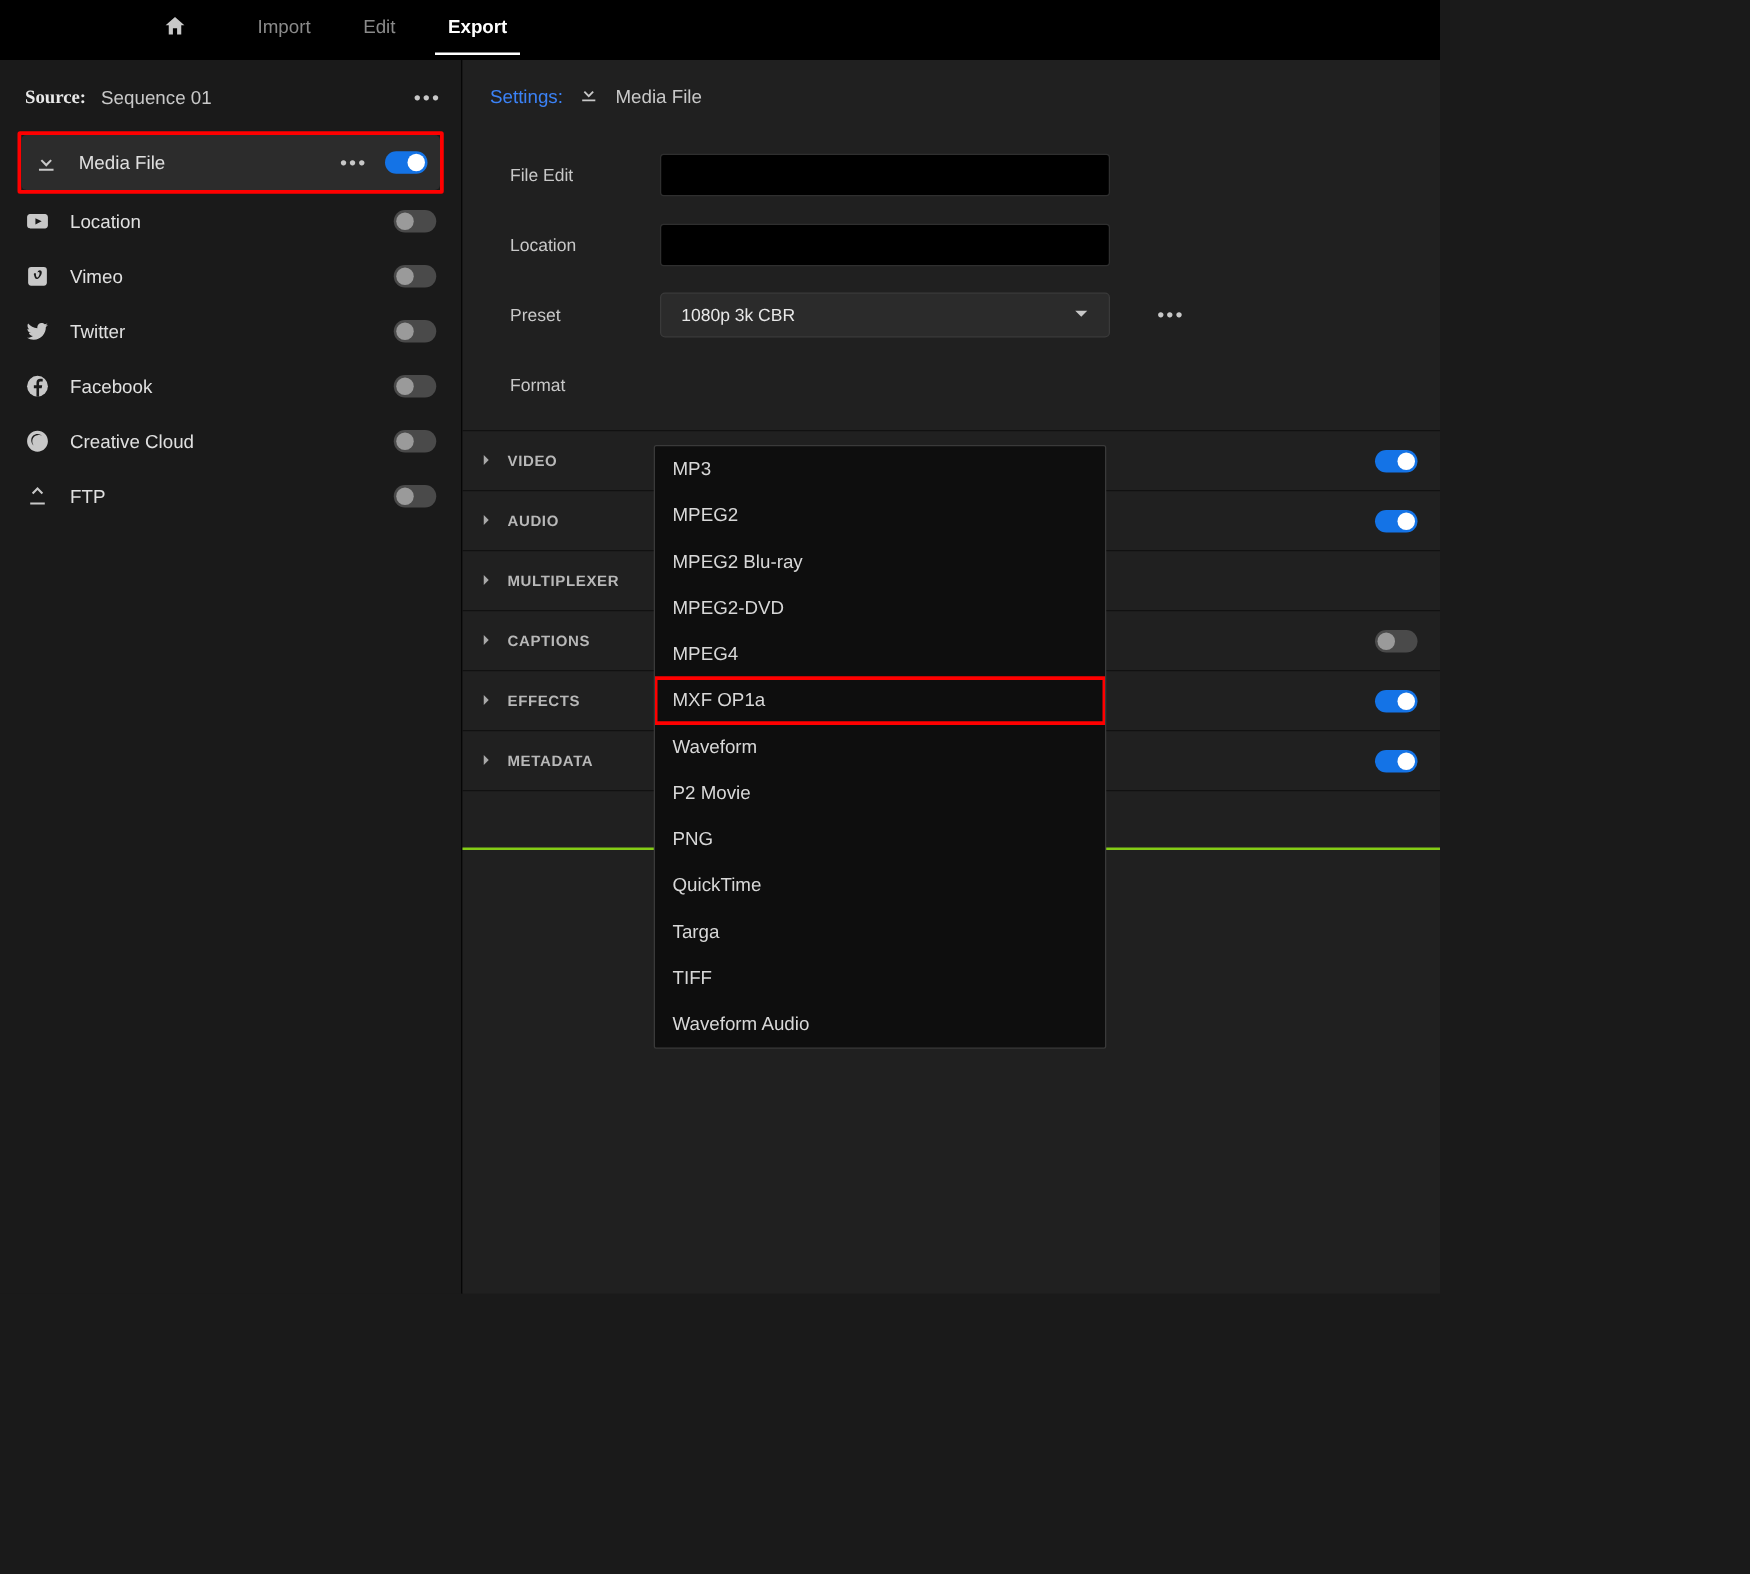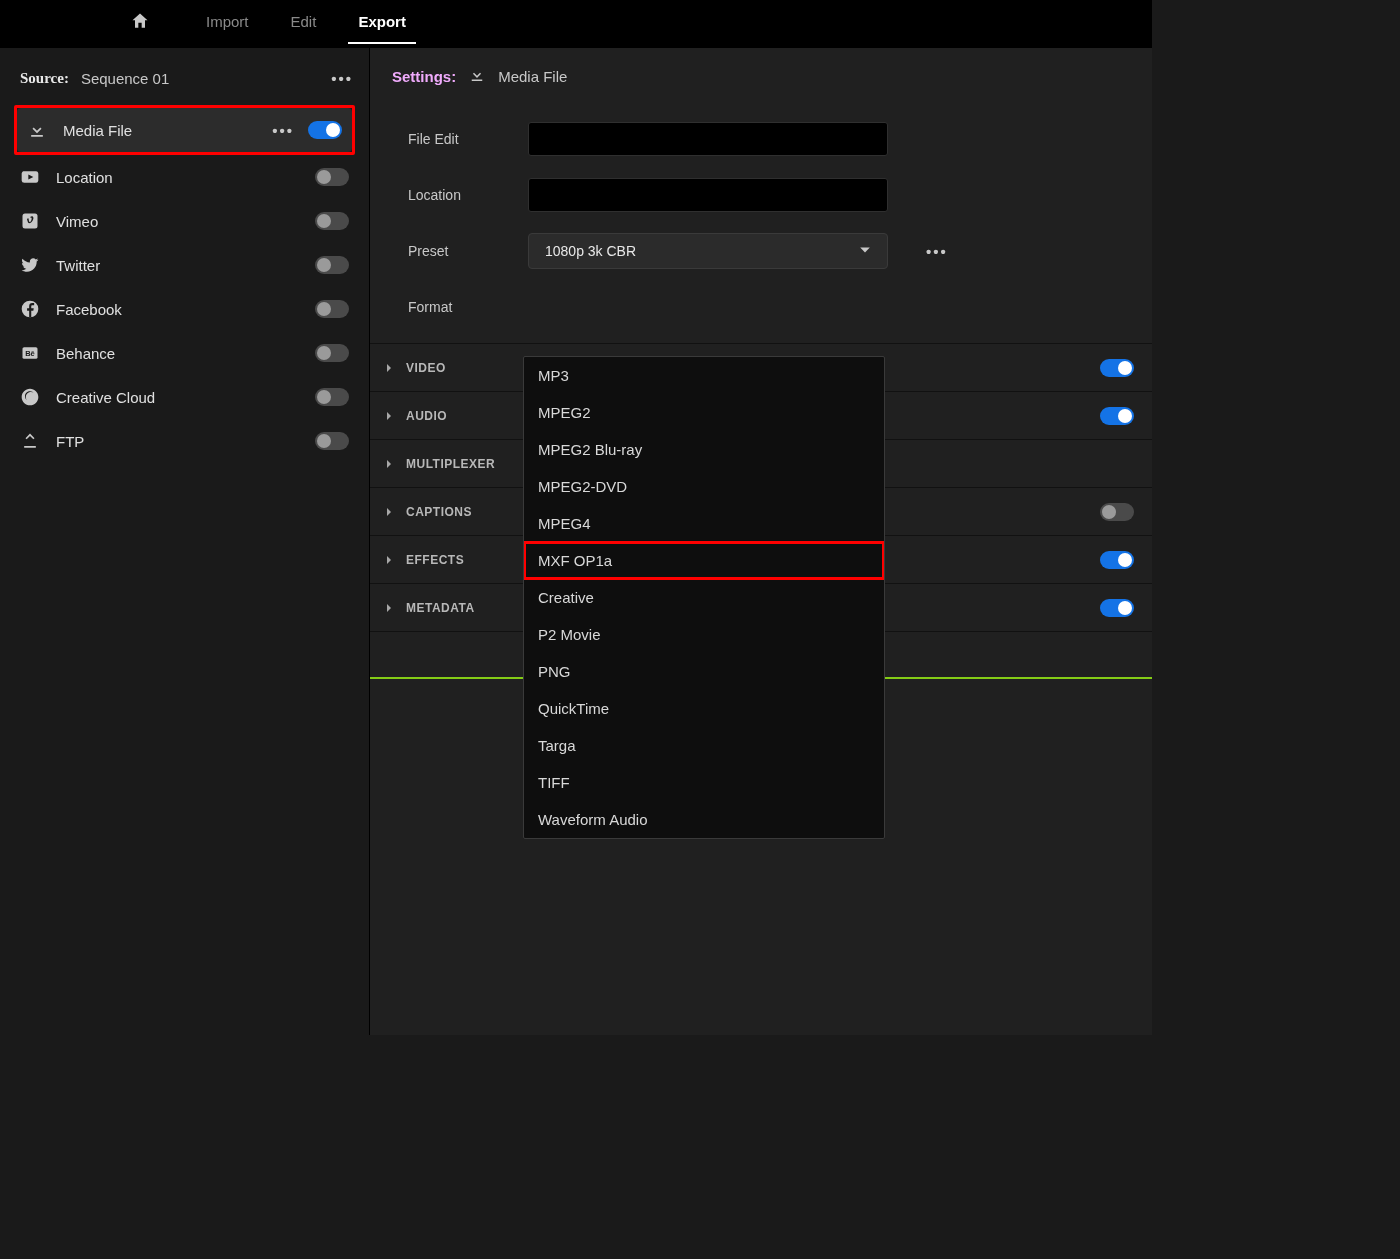--- a/index.html
+++ b/index.html
@@ -99,21 +99,21 @@
     top: 2px; left: 2px;
   }
   .toggle.on { background: #1473e6; }
   .toggle.on::after { background: #fff; left: 18px; }
   
   .settings-row {
     display: flex; align-items: center;
     padding: 18px 22px 14px 22px;
     gap: 12px;
   }
-  .settings-row .st-label { font-weight: 700; color: #f0abfc; }
+  .settings-row .st-label { font-weight: 400; color: #3b82f6; }
   .settings-row .dicon svg { fill: #c8c8c8; }
   
   .form-area { padding: 10px 22px 0 38px; }
   .form-row {
     display: flex; align-items: center;
     height: 56px;
     gap: 20px;
   }
   .form-row .flabel {
     width: 100px; color: #c8c8c8; font-size: 14px;
@@ -265,32 +265,20 @@
               </svg>
             </span>
             <span class="dlabel">Facebook</span>
             <span class="toggle"></span>
           </div>
         </div>
         <div>
           <div class="dest-item">
             <span class="dicon">
               <svg width="20" height="20" viewBox="0 0 24 24">
-                <rect x="3" y="5" width="18" height="14" rx="2"></rect>
-                <text x="12" y="16" font-size="9" font-weight="700" fill="#1a1a1a" text-anchor="middle">Bē</text>
-              </svg>
-            </span>
-            <span class="dlabel">Behance</span>
-            <span class="toggle"></span>
-          </div>
-        </div>
-        <div>
-          <div class="dest-item">
-            <span class="dicon">
-              <svg width="20" height="20" viewBox="0 0 24 24">
                 <path d="M12 2C6.5 2 2 6.5 2 12s4.5 10 10 10 10-4.5 10-10S17.5 2 12 2zm0 3c2 0 3.8.9 5 2.3C16 6.5 14.6 6 13 6c-3.3 0-6 2.7-6 6 0 1.6.5 3 1.3 4-1.4-1.2-2.3-3-2.3-5 0-3.9 3.1-6 6-6z"></path>
               </svg>
             </span>
             <span class="dlabel">Creative Cloud</span>
             <span class="toggle"></span>
           </div>
         </div>
         <div>
           <div class="dest-item">
             <span class="dicon">
@@ -340,21 +328,21 @@
       </div>
     </div>
 
     <div class="dropdown" id="format-dd">
         <div class="dd-item">MP3</div>
         <div class="dd-item">MPEG2</div>
         <div class="dd-item">MPEG2 Blu-ray</div>
         <div class="dd-item">MPEG2-DVD</div>
         <div class="dd-item">MPEG4</div>
         <div class="dd-item red-highlight">MXF OP1a</div>
-        <div class="dd-item">Creative</div>
+        <div class="dd-item">Waveform</div>
         <div class="dd-item">P2 Movie</div>
         <div class="dd-item">PNG</div>
         <div class="dd-item">QuickTime</div>
         <div class="dd-item">Targa</div>
         <div class="dd-item">TIFF</div>
         <div class="dd-item">Waveform Audio</div>
       </div>
 
     <div class="sections" id="sections">
         <div class="section-row">

